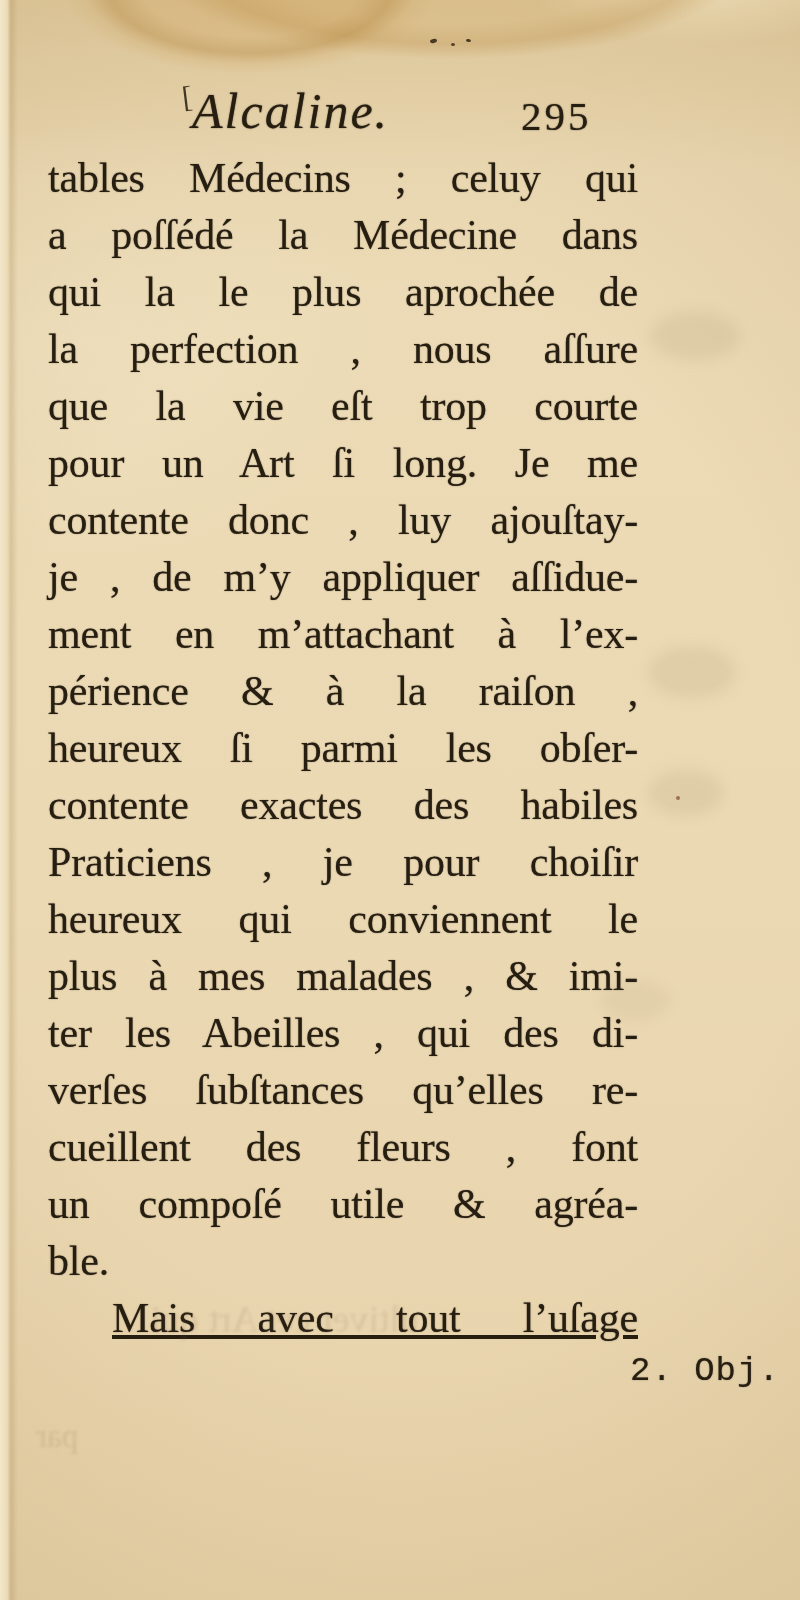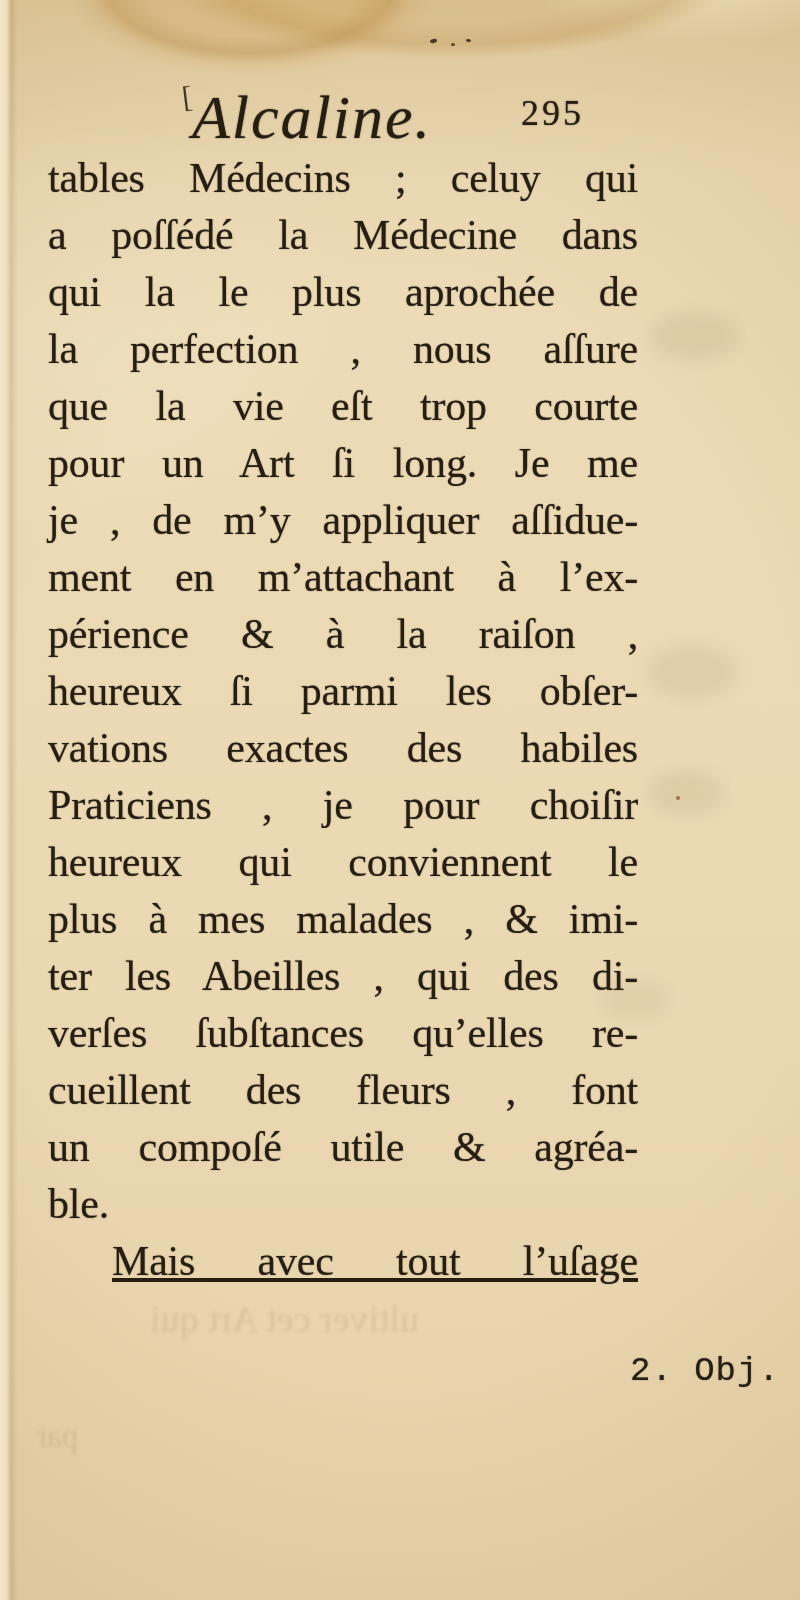--- a/index.html
+++ b/index.html
@@ -27,26 +27,26 @@
     position: absolute; left: 0; top: 0; width: 18px; height: 100%;
     background: linear-gradient(90deg, #f2e7ca 0px, #eddcb8 7px, rgba(150,120,70,0.22) 11px, rgba(150,120,70,0.0) 18px);
   }
   
   .hdr-prefix {
     position: absolute; left: 182px; top: 80px;
     font-size: 30px; opacity: 0.85; transform: rotate(-7deg);
   }
   .hdr-title {
     position: absolute; left: 192px; top: 82px;
-    font-style: italic; font-size: 62px; letter-spacing: 2px;
+    font-style: italic; font-size: 50px; letter-spacing: 2px;
     text-shadow: 0 0 1.4px rgba(38,28,16,0.75);
   }
   .hdr-num {
     position: absolute; left: 521px; top: 92px;
-    font-size: 36px; letter-spacing: 3px;
+    font-size: 41px; letter-spacing: 3px;
     text-shadow: 0 0 1.4px rgba(38,28,16,0.75);
   }
   
   .textblock {
     position: absolute; left: 36px; top: 150px; width: 602px;
   }
   .line {
     height: 57px; line-height: 57px;
     font-size: 42px; letter-spacing: -0.2px;
     text-align: justify; text-align-last: justify; text-justify: inter-word;
@@ -97,25 +97,26 @@
   <span class="hdr-title">Alcaline.</span>
   <span class="hdr-num">295</span>
 
   <div class="textblock">
     <div class="line">tables Médecins ; celuy qui</div>
     <div class="line">a poſſédé la Médecine dans</div>
     <div class="line">qui la le plus aprochée de</div>
     <div class="line">la perfection , nous aſſure</div>
     <div class="line">que la vie eſt trop courte</div>
     <div class="line">pour un Art ſi long. Je me</div>
+    <div class="line">contente donc , luy ajouſtay-</div>
     <div class="line">je , de m’y appliquer aſſidue-</div>
     <div class="line">ment en m’attachant à l’ex-</div>
     <div class="line">périence &amp; à la raiſon ,</div>
     <div class="line">heureux ſi parmi les obſer-</div>
-    <div class="line">vations exactes des habiles</div>
+    <div class="line">contente exactes des habiles</div>
     <div class="line">Praticiens , je pour choiſir</div>
     <div class="line">heureux qui conviennent le</div>
     <div class="line">plus à mes malades , &amp; imi-</div>
     <div class="line">ter les Abeilles , qui des di-</div>
     <div class="line">verſes ſubſtances qu’elles re-</div>
     <div class="line">cueillent des fleurs , font</div>
     <div class="line">un compoſé utile &amp; agréa-</div>
     <div class="line flush">ble.</div>
     <div class="line indent">Mais avec tout l’uſage</div>
   </div>

